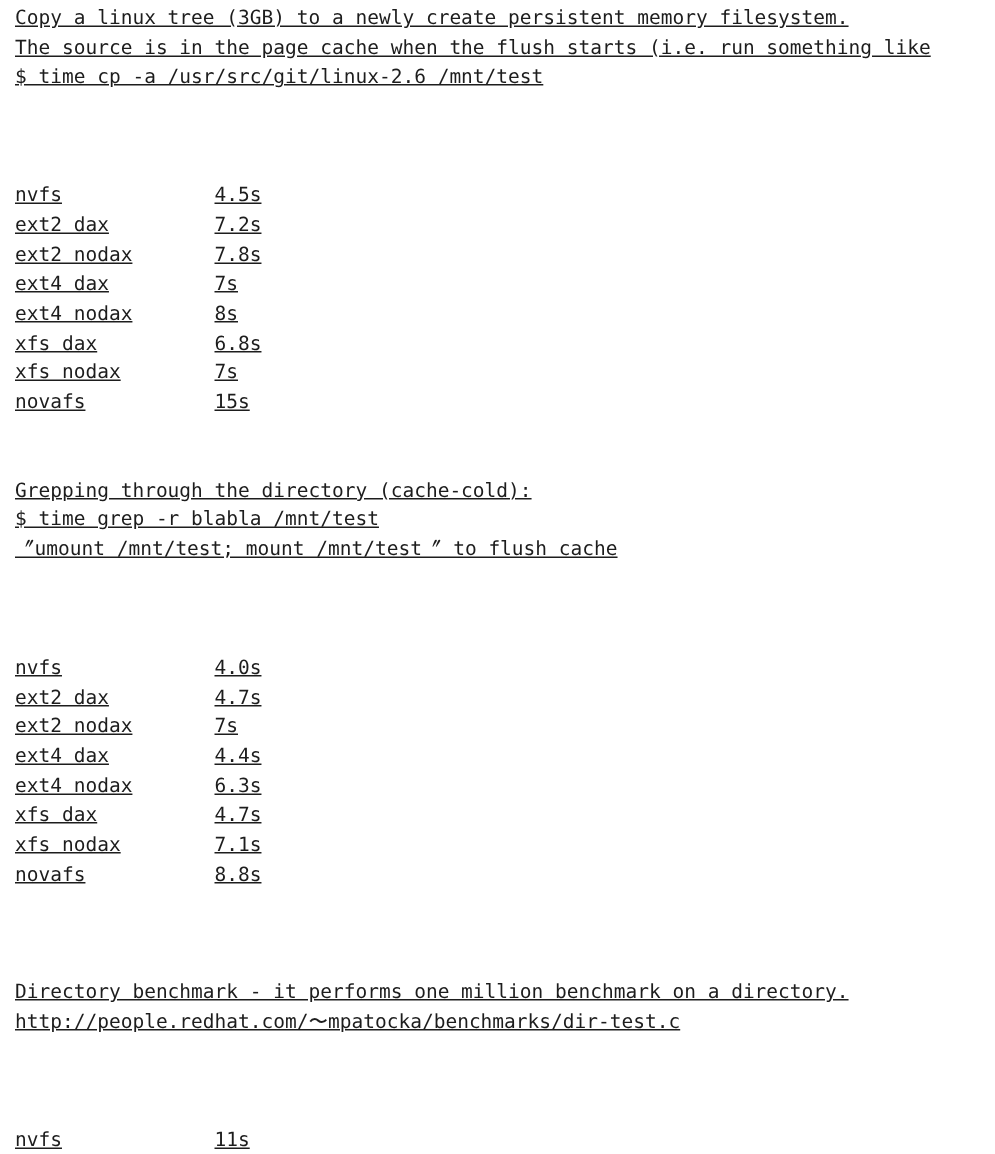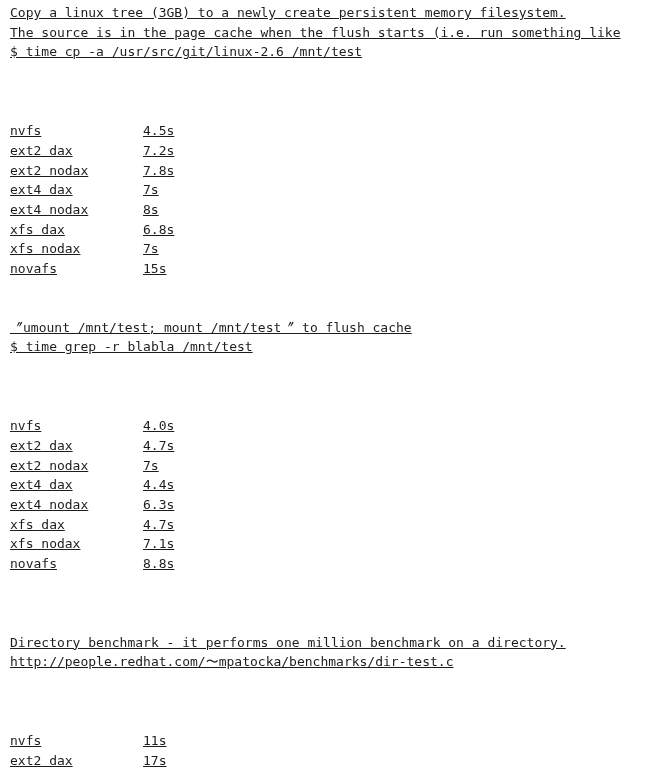--- a/index.html
+++ b/index.html
@@ -99,22 +99,23 @@
           <td class="col-fs">novafs</td>
           <td class="col-val">15s</td>
         </tr>
       </tbody>
     </table>
   </div>
 
   <div class="spacer2"></div>
 
   <div>
+    <div class="para-line">Grepping through the directory (cache-cold):</div>
+    <div class="para-line">$ time grep -r blabla /mnt/test</div>
     <div class="para-line">〞umount /mnt/test; mount /mnt/test〞 to flush cache</div>
-    <div class="para-line">$ time grep -r blabla /mnt/test</div>
     <div class="spacer2"></div>
     <table class="bench-table">
       <tbody>
         <tr>
           <td class="col-fs">nvfs</td>
           <td class="col-val">4.0s</td>
         </tr>
         <tr>
           <td class="col-fs">ext2 dax</td>
           <td class="col-val">4.7s</td>

